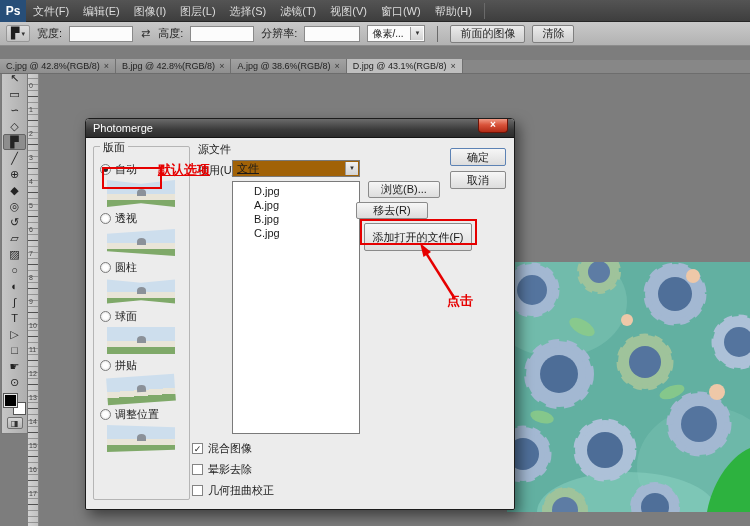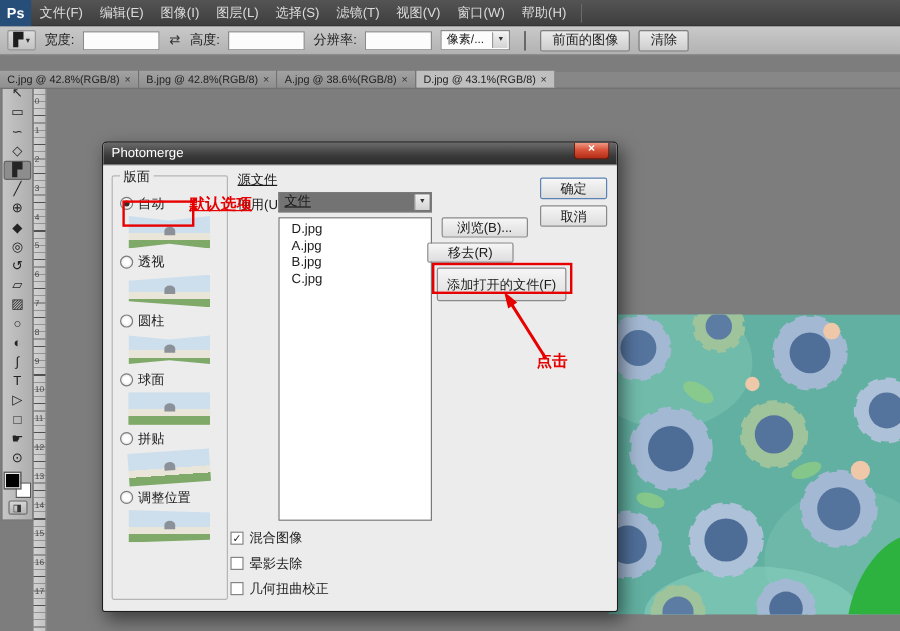--- a/index.html
+++ b/index.html
@@ -97,26 +97,26 @@
     background:linear-gradient(#cddeed 0 52%,#e9e5d8 52% 74%,#7fa969 74% 100%);}
   .thumb::after{content:"";position:absolute;left:50%;top:34%;width:9px;height:7px;margin-left:-4px;background:#8b9199;
     border-radius:50% 50% 0 0;}
   .shape-bowtie{clip-path:polygon(0 0,50% 14%,100% 0,100% 100%,50% 86%,0 100%);}
   .shape-persp{clip-path:polygon(0 18%,100% 0,100% 100%,0 82%);}
   .shape-cyl{clip-path:polygon(0 6%,50% 18%,100% 6%,100% 94%,50% 82%,0 94%);}
   .shape-rect{}
   .shape-tilt{transform:rotate(-4deg);}
   .shape-wide{clip-path:polygon(0 0,100% 8%,100% 92%,0 100%);}
 
-  .src-title{position:absolute;left:112px;top:4px;text-decoration:underline;}
+  .src-title{position:absolute;left:112px;top:4px;}
   .use-label{position:absolute;left:112px;top:25px;}
-  .use-select{position:absolute;left:146px;top:22px;width:128px;height:17px;background:#737373;border:1px solid #7a7a7a;
+  .use-select{position:absolute;left:146px;top:22px;width:128px;height:17px;background:#a16207;border:1px solid #7a7a7a;
     font-size:11px;line-height:15px;padding-left:4px;text-decoration:underline;}
   .listbox{position:absolute;left:146px;top:43px;width:128px;height:253px;background:#fff;border:1px solid #7a7a7a;
-    padding:2px 4px;overflow:hidden;}
+    padding:2px 15px;overflow:hidden;}
   .file-item{padding:0 6px;font-size:11px;line-height:14px;}
 
   .cb-col{position:absolute;left:106px;top:303px;display:flex;flex-direction:column;gap:6px;}
   .cb-row{display:flex;align-items:center;gap:5px;font-size:11px;}
   .cb{width:11px;height:11px;border:1px solid #848484;background:#fff;font-size:9px;line-height:10px;text-align:center;color:#1b1b1b;flex:0 0 auto;}
 
   .dbtn{position:absolute;background:linear-gradient(#f6f6f6,#dddddd);border:1px solid #8a8a8a;border-radius:2px;
     font-size:11px;display:flex;align-items:center;justify-content:center;white-space:nowrap;}
   .btn-ok{right:8px;top:10px;width:56px;height:18px;border-color:#5c82b4;}
   .btn-cancel{right:8px;top:33px;width:56px;height:18px;}

